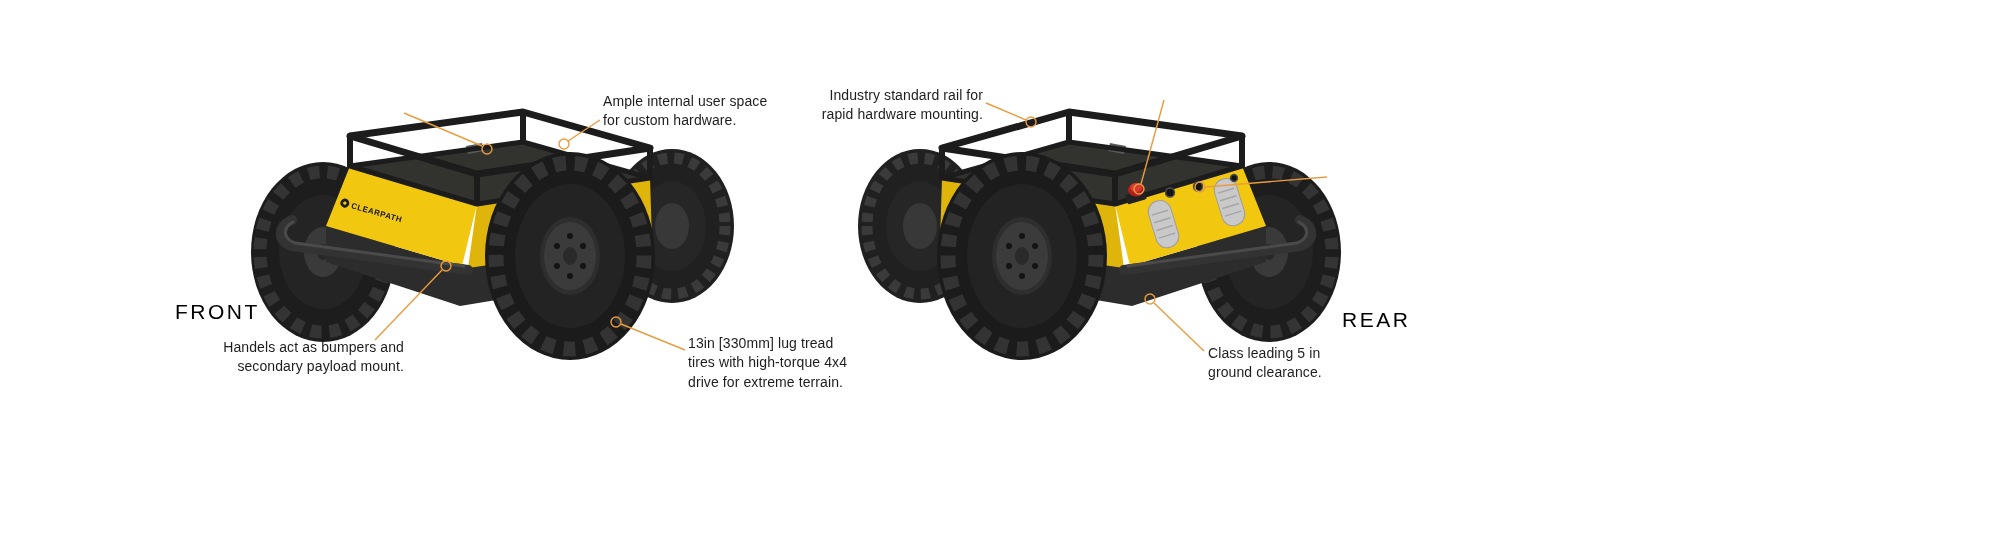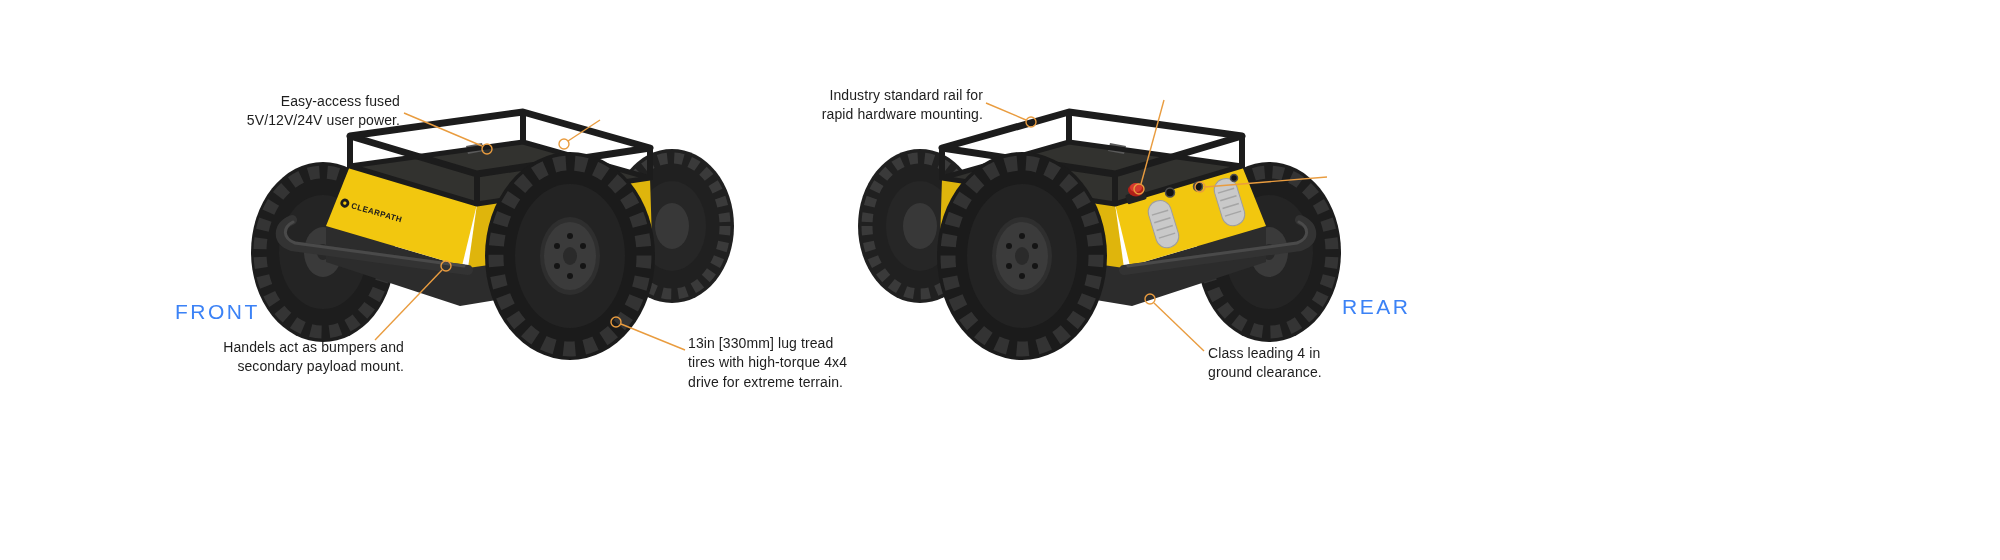--- a/index.html
+++ b/index.html
@@ -13,21 +13,21 @@
     line-height:1.38;
     color:#1d1d1d;
     white-space:pre-line;
     letter-spacing:0.1px;
   }
   .ann.align-right { text-align:right; }
   .view-label {
     position:absolute;
     font-size:21px;
     letter-spacing:2.5px;
-    color:#3b82f6;
+    color:#000000;
   }
 </style>
 </head>
 <body>
 
 <div class="canvas">
 
   <svg class="scene" width="2000" height="560" viewBox="0 0 2000 560" xmlns="http://www.w3.org/2000/svg" xmlns:xlink="http://www.w3.org/1999/xlink">
 
     <defs>
@@ -153,36 +153,36 @@
         <line x1="1327" y1="177" x2="1205" y2="187"></line>
         <circle cx="1200" cy="187" r="5"></circle>
       </g>
       <g>
         <line x1="1204" y1="351" x2="1154" y2="303"></line>
         <circle cx="1150" cy="299" r="5"></circle>
       </g>
     </g>
   </svg>
 
-  <div class="ann align-right" style="right:1600px; top:92px;">Easy-access fused
-5V/12V/24V user power.</div>
 
+  <div class="ann" style="left:603px; top:92px;">Ample internal user space
+for custom hardware.</div>
 
   <div class="ann align-right" style="right:1596px; top:338px;">Handels act as bumpers and
 secondary payload mount.</div>
 
   <div class="ann" style="left:688px; top:334px;">13in [330mm] lug tread
 tires with high-torque 4x4
 drive for extreme terrain.</div>
 
   <div class="ann align-right" style="right:1017px; top:86px;">Industry standard rail for
 rapid hardware mounting.</div>
 
 
 
-  <div class="ann" style="left:1208px; top:344px;">Class leading 4 in
+  <div class="ann" style="left:1208px; top:344px;">Class leading 5 in
 ground clearance.</div>
 
   <div class="view-label" style="left:175px; top:300px;">FRONT</div>
 
-  <div class="view-label" style="left:1342px; top:295px;">REAR</div>
+  <div class="view-label" style="left:1342px; top:308px;">REAR</div>
 
 </div>
 
 </body></html>

